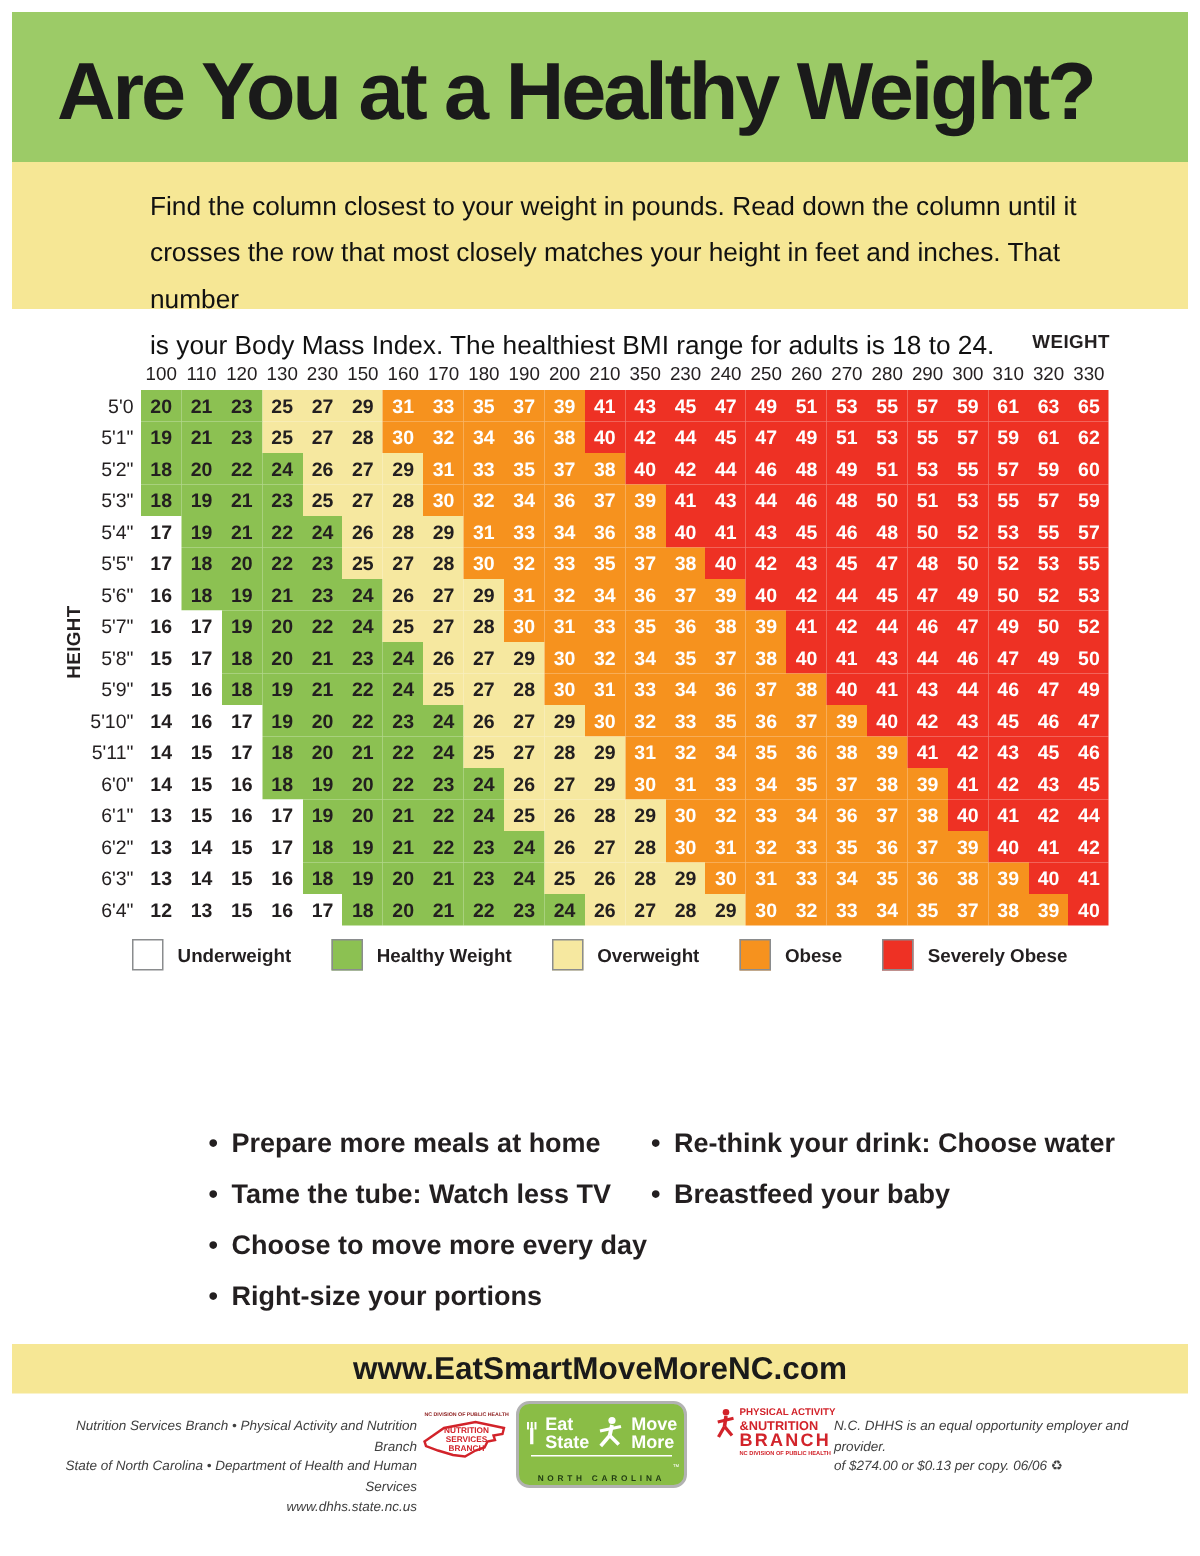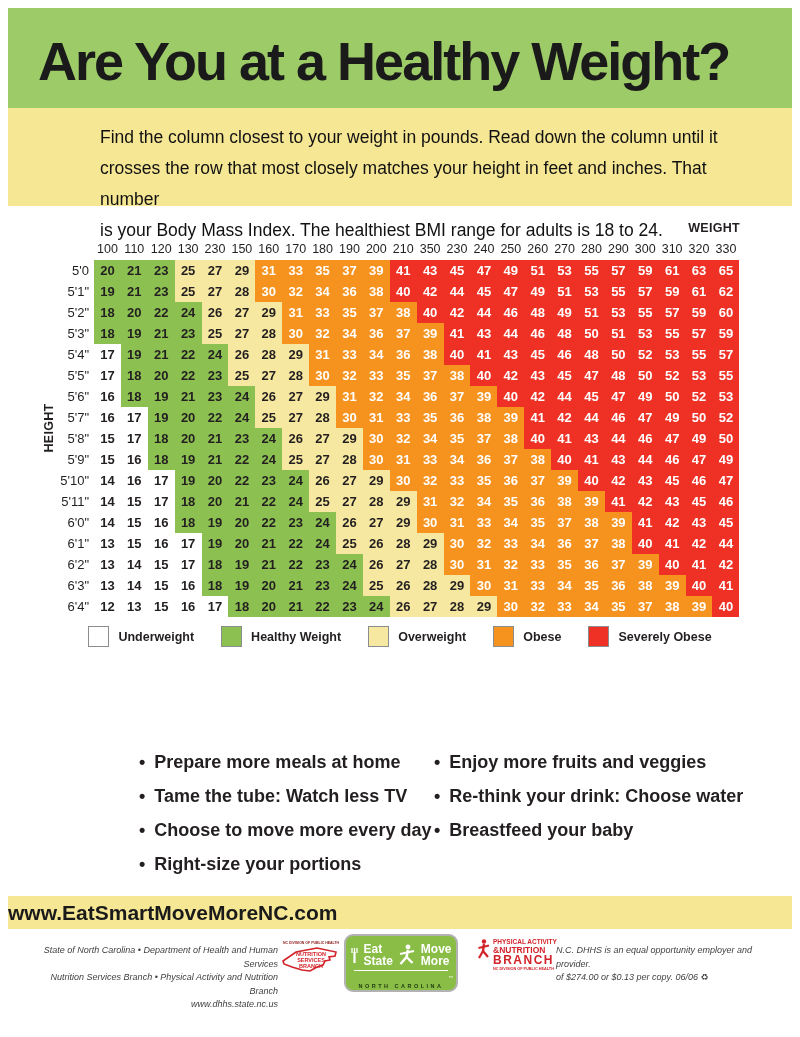--- a/index.html
+++ b/index.html
@@ -26,21 +26,21 @@
   .legend-swatch{width:21px;height:21px;border:1.5px solid #8a8c8e;box-sizing:border-box;}
   .legend-text{font-weight:bold;font-size:12.5px;}
   
   .steps-heading{left:0;top:686px;width:800px;text-align:center;font-weight:bold;font-style:italic;font-size:20px;line-height:30px;}
   .bullets{font-weight:bold;font-size:18px;margin-left:36px;}
   .bullets .item{margin-bottom:13px;white-space:nowrap;}
   .bullets .b{margin-right:9px;}
   .bullets-left{left:103px;top:752px;}
   .bullets-right{left:398px;top:752px;}
   
-  .web-band{left:8px;top:896px;width:784px;height:33px;background:#f6e795;display:flex;align-items:center;justify-content:flex-start;}
+  .web-band{left:8px;top:896px;width:784px;height:33px;background:#f6e795;display:flex;align-items:center;justify-content:center;}
   .web-text{font-weight:bold;font-size:21px;color:#1a1a1a;}
   
   .foot-left{left:40px;top:944px;width:238px;text-align:right;font-style:italic;font-size:9px;line-height:13.5px;color:#3f3f3f;}
   .foot-right{left:556px;top:944px;width:212px;font-style:italic;font-size:9px;line-height:13.5px;color:#3f3f3f;}
   
   .nc-logo{left:281px;top:941px;width:58px;height:40px;}
   .nc-logo svg{position:absolute;left:0;top:4px;}
   .nc-micro{position:absolute;left:2px;top:0;width:56px;font-size:3.5px;color:#8b1a1a;font-weight:bold;text-align:center;white-space:nowrap;}
   .nc-text{position:absolute;left:10px;top:10px;width:40px;text-align:center;color:#d2232a;font-weight:bold;font-size:5.5px;line-height:6px;}
   
@@ -553,32 +553,31 @@
 
 <div class="abs steps-heading">
 </div>
 <div class="abs bullets bullets-left">
     <div class="item"><span class="b">•</span><span>Prepare more meals at home</span></div>
     <div class="item"><span class="b">•</span><span>Tame the tube: Watch less TV</span></div>
     <div class="item"><span class="b">•</span><span>Choose to move more every day</span></div>
     <div class="item"><span class="b">•</span><span>Right-size your portions</span></div>
   </div>
 <div class="abs bullets bullets-right">
-    <div class="item"><span class="b">•</span><span>Enjoy more fruits and veggies</span></div>
     <div class="item"><span class="b">•</span><span>Re-think your drink: Choose water</span></div>
     <div class="item"><span class="b">•</span><span>Breastfeed your baby</span></div>
   </div>
 
 <div class="abs web-band">
   <div class="web-text">www.EatSmartMoveMoreNC.com</div>
 </div>
 
 <div class="abs foot-left">
+  <div>Nutrition Services Branch • Physical Activity and Nutrition Branch</div>
   <div>State of North Carolina • Department of Health and Human Services</div>
-  <div>Nutrition Services Branch • Physical Activity and Nutrition Branch</div>
   <div>www.dhhs.state.nc.us</div>
 </div>
 
 <div class="abs nc-logo">
   <div class="nc-micro">NC DIVISION OF PUBLIC HEALTH</div>
   <svg width="58" height="30" viewBox="0 0 58 30">
     <path d="M2,16 L15,7 L36,3 L55,7 L54,11 L48,12 L49,15 L44,16 L42,20 L36,22 L29,26 L21,25 L11,22 L3,19 Z" fill="#ffffff" stroke="#d2232a" stroke-width="1.6"></path>
   </svg>
   <div class="nc-text">
       <div class="">NUTRITION</div>

